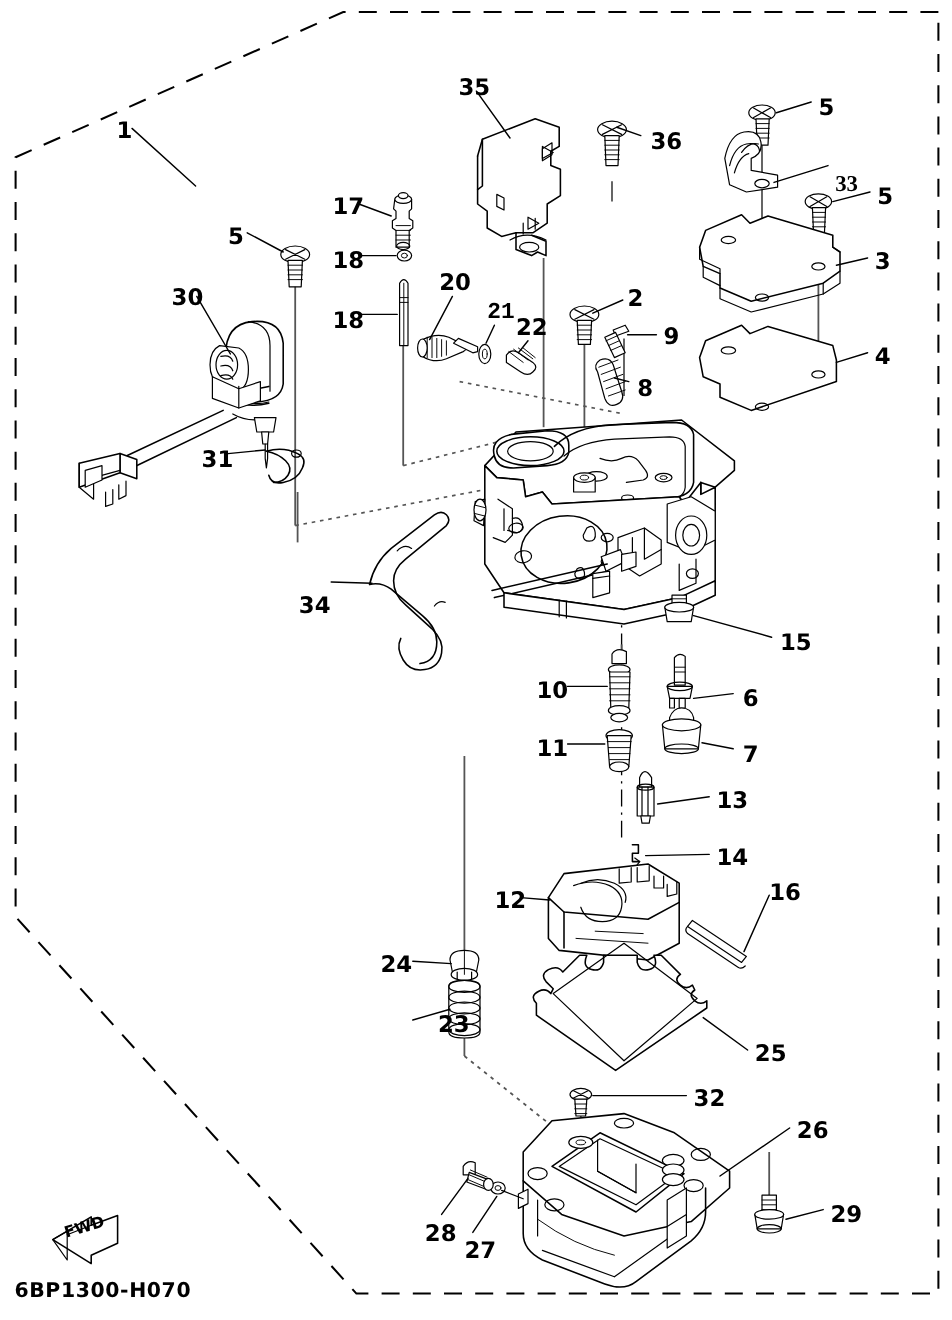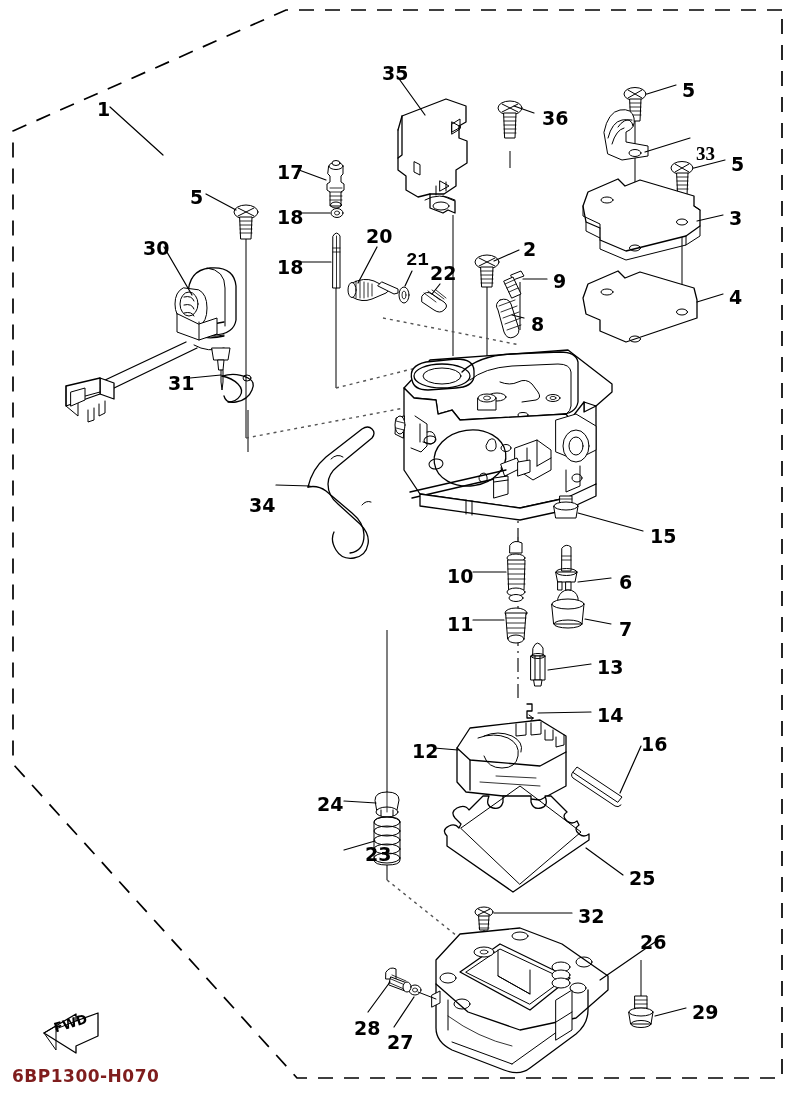--- a/index.html
+++ b/index.html
@@ -16,21 +16,21 @@
     font-weight:bold;
     font-size:19px;
     color:#000;
     line-height:1;
     white-space:nowrap;
     letter-spacing:0px;
   }
   #partno{
     position:absolute;left:12px;top:1066px;
     font-family:"DejaVu Sans", sans-serif;
-    font-weight:bold;font-size:17px;color:#7f1d1d;letter-spacing:0.5px;
+    font-weight:bold;font-size:17px;color:#000000;letter-spacing:0.5px;
   }
   #fwd-label{
     position:absolute;left:52px;top:1021px;
     font-family:"DejaVu Sans", sans-serif;
     font-weight:bold;font-size:13px;color:#000;
     transform:rotate(-17deg);transform-origin:left top;
     pointer-events:none;
   }
 </style>
 </head>
@@ -577,21 +577,21 @@
       <div class="callout" style="left: 641px; top: 735px;">16</div>
       <div class="callout" style="left: 277px; top: 163px; text-align: right;">17</div>
       <div class="callout" style="left: 277px; top: 208px;">18</div>
       <div class="callout" style="left: 277px; top: 258px;">18</div>
       <div class="callout" style="left: 366px; top: 227px;">20</div>
       <div class="callout" style="left: 406px; top: 251px; font-family: Liberation Mono, monospace;">21</div>
       <div class="callout" style="left: 430px; top: 264px;">22</div>
       <div class="callout" style="left: 317px; top: 845px; margin-left: 48px;">23</div>
       <div class="callout" style="left: 317px; top: 795px;">24</div>
       <div class="callout" style="left: 629px; top: 869px;">25</div>
-      <div class="callout" style="left: 640px; top: 933px;">26</div>
+      <div class="callout" style="left: 664px; top: 933px;">26</div>
       <div class="callout" style="left: 387px; top: 1033px; text-align: right;">27</div>
       <div class="callout" style="left: 354px; top: 1019px;">28</div>
       <div class="callout" style="left: 692px; top: 1003px;">29</div>
       <div class="callout" style="left: 143px; top: 239px;">30</div>
       <div class="callout" style="left: 168px; top: 374px;">31</div>
       <div class="callout" style="left: 578px; top: 907px;">32</div>
       <div class="callout" style="left: 696px; top: 144px; font-family: Liberation Serif, serif;">33</div>
       <div class="callout" style="left: 249px; top: 496px;">34</div>
       <div class="callout" style="left: 382px; top: 64px;">35</div>
       <div class="callout" style="left: 542px; top: 109px;">36</div>

